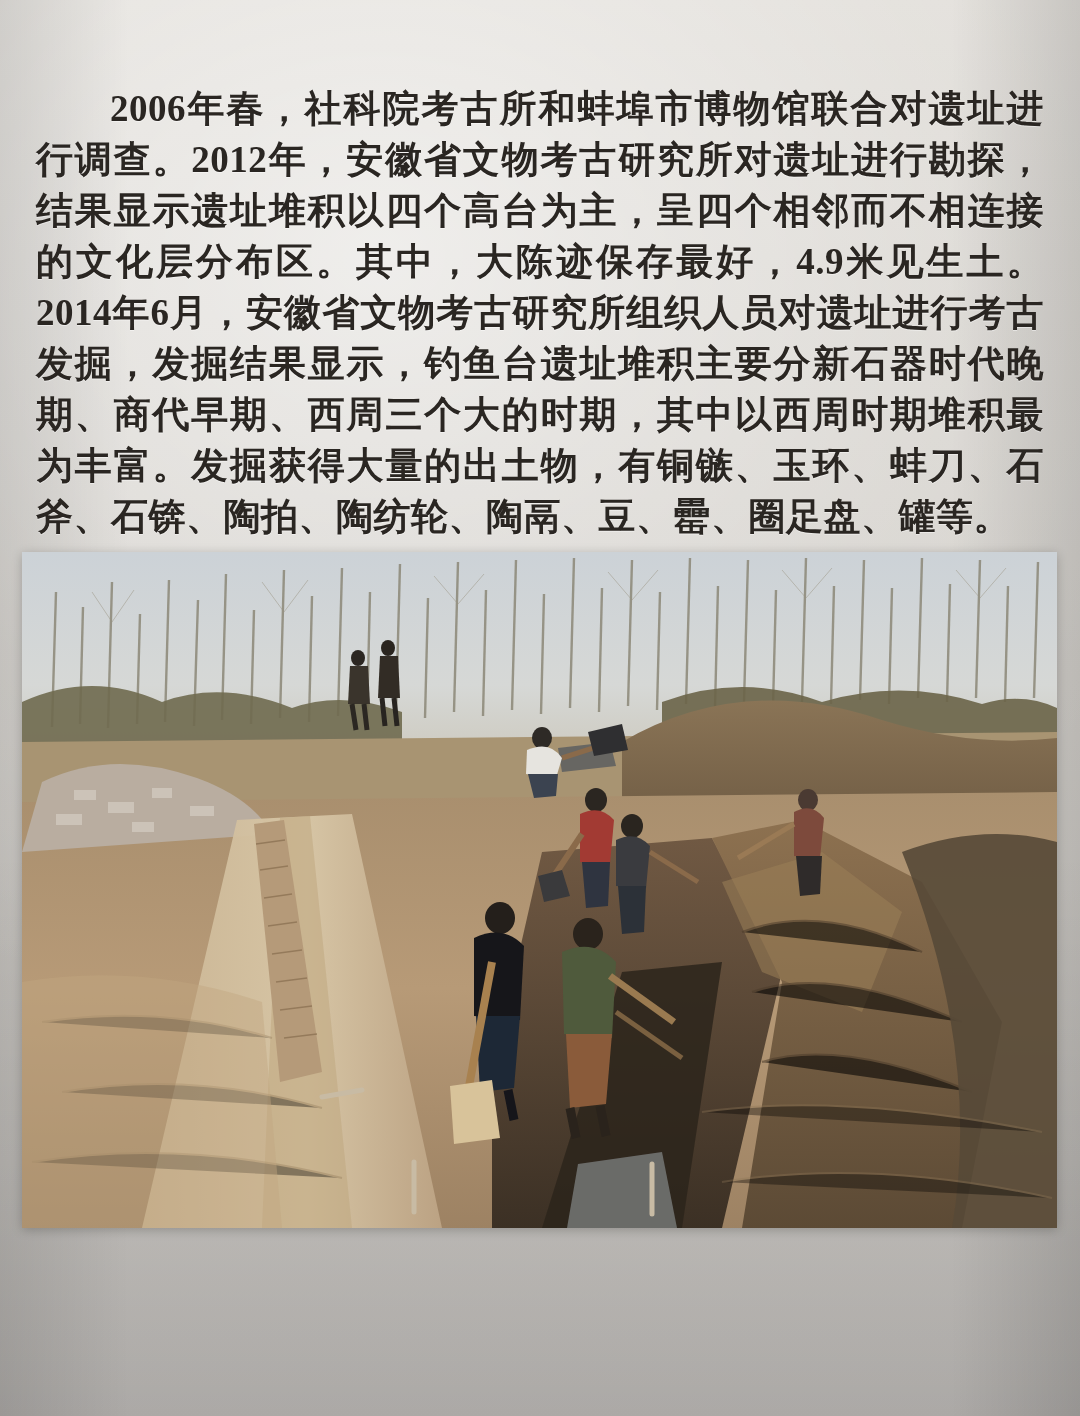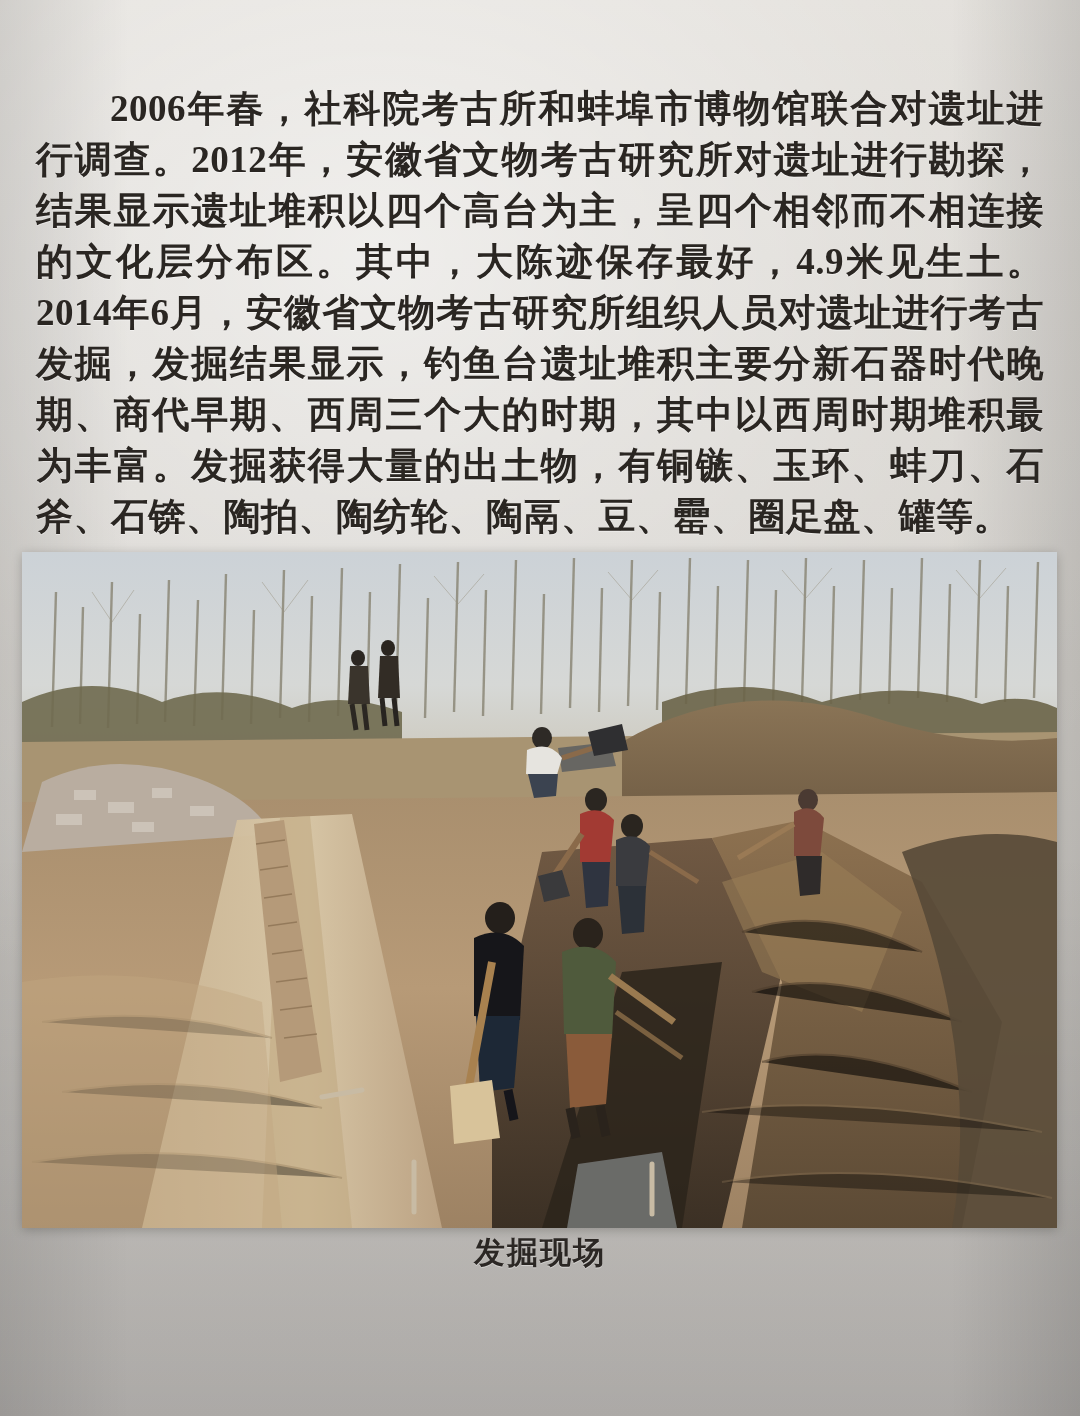--- a/index.html
+++ b/index.html
@@ -306,15 +306,14 @@
         <path d="M680 560 Q820 540 1020 580"></path>
         <path d="M700 630 Q850 606 1030 646"></path>
       </g>
 
       <path d="M0 430 Q120 410 240 450 L260 676 L0 676 Z" fill="#c2a780" opacity="0.45"></path>
 
       <rect x="0" y="0" width="1035" height="676" fill="url(#skyGrad)" opacity="0"></rect>
     </svg>
   </div>
 
-  <div class="caption">发掘现场</div>
 
 </div>
 
 </body></html>

